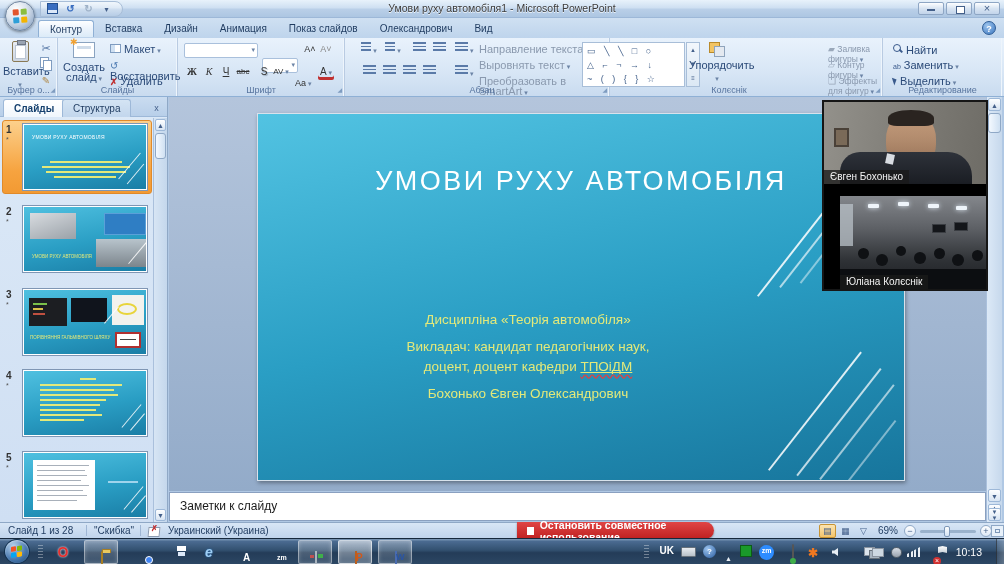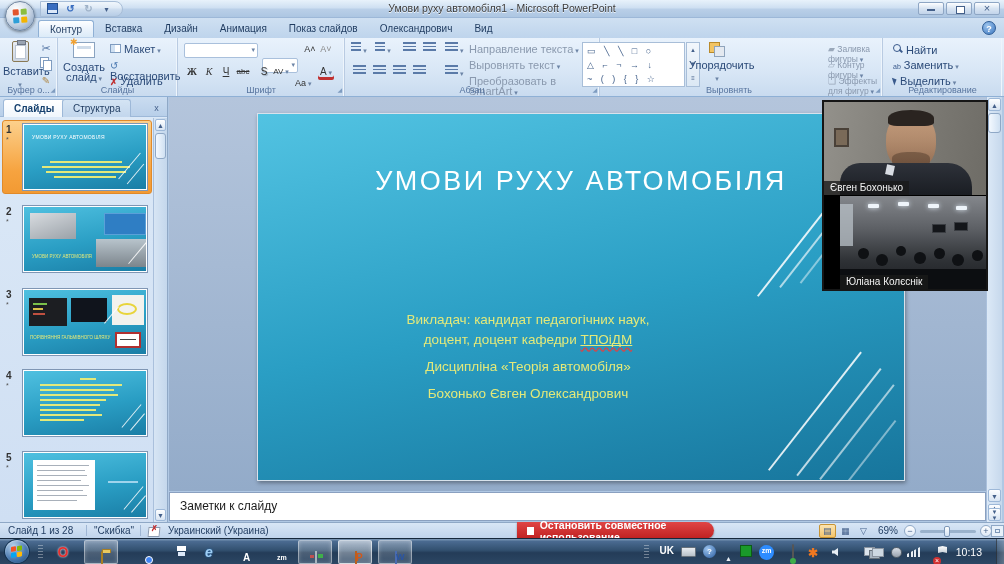--- a/index.html
+++ b/index.html
@@ -196,21 +196,21 @@
   .phone-ic::before{content:"☎";}
   .chk-ic { margin-left:6px; width:11px; height:11px; border-radius:50%; background:#fff; color:#12a012;
     font-size:8px; line-height:11px; text-align:center; }
   .chk-ic::before{content:"✓";}
   .stop-ic { margin:0 6px 0 10px; width:8px; height:8px; background:#fff; }
 
   
   .overlay { position:absolute; left:822px; top:100px; width:166px; height:191px; z-index:60;
     border:2px solid #161616; background:#000; }
   .feed { position:absolute; left:0; right:0; overflow:hidden; }
-  .feed1 { top:0; height:93px; background:linear-gradient(100deg,#93918b,#7b7973 60%,#6e6c66); }
+  .feed1 { top:0; height:82px; background:linear-gradient(100deg,#93918b,#7b7973 60%,#6e6c66); }
   .feed2 { top:94px; bottom:0; background:linear-gradient(#84878c 0%,#5d6065 35%,#2e3135 70%,#1b1d21 100%);margin-left:16px; }
   .vlabel { position:absolute; left:0; bottom:0; background:rgba(25,25,25,.78); color:#f2f2f2;
     font-size:10px; padding:1px 6px 2px; font-weight:normal; }
   .frame-art { position:absolute; left:10px; top:26px; width:15px; height:19px; background:#7a6a58;
     border:2px solid #4a4138; }
   .head { position:absolute; left:62px; top:10px; width:50px; height:58px;
     background:linear-gradient(#bf9878,#96705500 90%),linear-gradient(#b99274,#8f6a50);
     border-radius:46% 46% 44% 44%; }
   .head::before { content:""; position:absolute; left:2px; top:-2px; right:2px; height:16px;
     background:#2a2420; border-radius:50% 50% 20% 20%; }
@@ -370,21 +370,21 @@
       <span class="sb abs" style="left:40px;top:26px;text-decoration:underline;">Ч</span>
       <span class="sb abs" style="left:57px;top:26px;font-size:8px;text-decoration:line-through;">abc</span>
       <span class="sb abs" style="left:78px;top:26px;text-shadow:1px 1px 1px #9ab;">S</span>
       <span class="sb abs dd" style="left:95px;top:26px;font-size:8px;">AV</span>
       <span class="sb abs dd" style="left:117px;top:38px;font-size:9px;">Aa</span>
       <span class="sb abs dd" style="left:140px;top:26px;box-shadow:inset 0 -3px 0 #c03030;">А</span>
       <div class="glabel">Шрифт</div>
       <span class="dlg"></span>
     </div>
 
-    <div class="rgroup" style="left:345px;width:255px;">
+    <div class="rgroup" style="left:355px;width:255px;">
       <span class="sb abs dd" style="left:6px;top:4px;"><span class="i-lines short"></span></span>
       <span class="sb abs dd" style="left:30px;top:4px;"><span class="i-lines short"></span></span>
       <span class="sb abs" style="left:56px;top:4px;"><span class="i-lines"></span></span>
       <span class="sb abs" style="left:76px;top:4px;"><span class="i-lines"></span></span>
       <span class="sb abs dd" style="left:100px;top:4px;"><span class="i-lines"></span></span>
       <span class="sb abs" style="left:6px;top:27px;"><span class="i-lines"></span></span>
       <span class="sb abs" style="left:26px;top:27px;"><span class="i-lines"></span></span>
       <span class="sb abs" style="left:46px;top:27px;"><span class="i-lines"></span></span>
       <span class="sb abs" style="left:66px;top:27px;"><span class="i-lines"></span></span>
       <span class="sb abs dd" style="left:100px;top:27px;"><span class="i-lines"></span></span>
@@ -402,21 +402,21 @@
         <div class="shape-row">~ ( ) { } ☆</div>
       </div>
       <div class="abs" style="left:110px;top:4px;width:14px;height:45px;border:1px solid #a8bed8;background:linear-gradient(#f2f7fc,#dce8f4);font-size:6px;color:#44608a;text-align:center;line-height:14px;">▲<br>▼<br>≡</div>
       <div class="abs" style="left:113px;top:4px;width:56px;">
         <div style="text-align:center;"><span class="i-sq2"></span></div>
         <div class="btxt dd">Упорядочить</div>
       </div>
       <div class="abs btxt dd gray" style="left:252px;top:6px;text-align:left;font-size:8.5px;"><span class="i-fill"></span> <span>Заливка фигуры</span></div>
       <div class="abs btxt dd gray" style="left:252px;top:22px;text-align:left;font-size:8.5px;"><span class="i-outline"></span> <span>Контур фигуры</span></div>
       <div class="abs btxt dd gray" style="left:252px;top:38px;text-align:left;font-size:8.5px;"><span class="i-effects"></span> <span>Эффекты для фигур</span></div>
-      <div class="glabel">Выровнять</div>
+      <div class="glabel">Колєснік</div>
       <span class="dlg"></span>
     </div>
 
     <div class="rgroup" style="left:883px;width:119px;border-right:none;">
       <div class="abs btxt" style="left:10px;top:6px;text-align:left;"><span class="i-mag"></span> <span>Найти</span></div>
       <div class="abs btxt dd" style="left:10px;top:22px;text-align:left;"><span class="i-replace"></span> <span>Заменить</span></div>
       <div class="abs btxt dd" style="left:10px;top:38px;text-align:left;"><span class="i-cursor"></span> <span>Выделить</span></div>
       <div class="glabel">Редактирование</div>
     </div>
   </div>
@@ -532,23 +532,23 @@
         <span class="sarrow" style="top:1px;">▲</span>
         <span class="sthumb" style="top:15px;height:26px;"></span>
         <span class="sarrow" style="bottom:1px;">▼</span>
       </div>
     </div>
 
     <div class="canvas">
       <div class="slide">
         <div class="stitle">УМОВИ РУХУ АВТОМОБІЛЯ</div>
         <div class="syellow">
+          <p>Дисципліна «Теорія автомобіля»</p>
           <p><span>Викладач: кандидат педагогічних наук,</span><br>
             <span>доцент, доцент кафедри </span><span class="term"><span class="wavy">ТПОіДМ</span></span></p>
-          <p>Дисципліна «Теорія автомобіля»</p>
           <p>Бохонько Євген Олександрович</p>
         </div>
         <div class="dline" style="left:545px;top:48px;height:150px;opacity:.95;"></div>
         <div class="dline" style="left:558px;top:66px;height:120px;opacity:.7;"></div>
         <div class="dline" style="left:568px;top:92px;height:86px;opacity:.5;"></div>
         <div class="dline" style="left:556px;top:222px;height:150px;opacity:.95;"></div>
         <div class="dline" style="left:580px;top:240px;height:136px;opacity:.8;"></div>
         <div class="dline" style="left:598px;top:258px;height:120px;opacity:.65;"></div>
         <div class="dline" style="left:612px;top:298px;height:80px;opacity:.5;"></div>
       </div>

